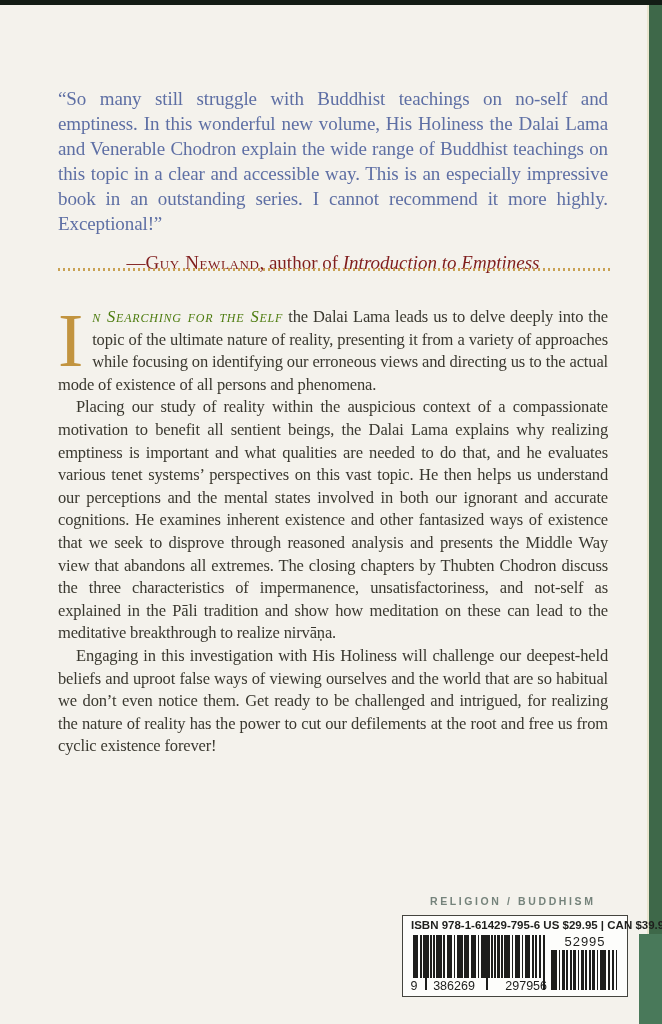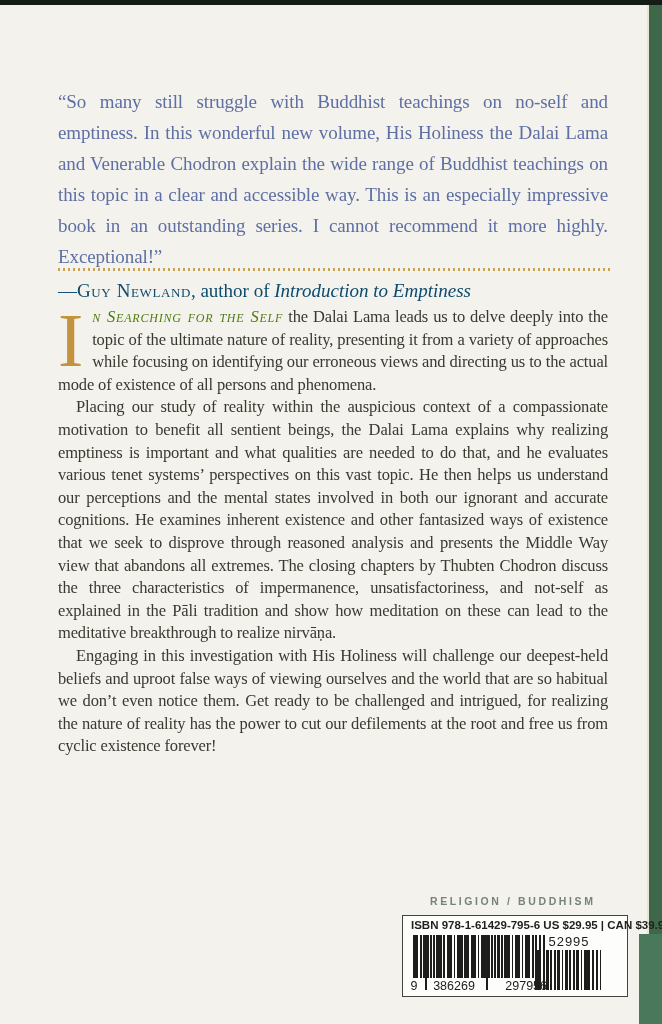--- a/index.html
+++ b/index.html
@@ -10,25 +10,25 @@
   }
   
   .top-edge{position:absolute;top:0;left:0;width:662px;height:5px;background:#131c15;}
   .spine-edge{position:absolute;top:5px;right:0;width:13px;height:1019px;background:#3e6849;}
   .spine-edge::before{content:"";position:absolute;left:-2px;top:0;width:2px;height:100%;background:#e9e5cf;}
   .spine-corner{position:absolute;right:0;bottom:0;width:23px;height:90px;background:#49795a;}
 
   
   .quote-wrap{position:absolute;left:58px;top:86px;width:550px;}
   .quote{
-    margin:0;color:#5e6fa4;font-size:19px;line-height:31px;
+    margin:0;color:#5e6fa4;font-size:19px;line-height:25px;
     text-align:justify;text-align-last:justify;letter-spacing:-0.1px;
   }
   .attribution{
-    margin-top:4px;color:#0c4a6e;font-size:19px;line-height:30px;
+    margin-top:12px;color:#7f1d1d;font-size:19px;line-height:30px;text-align:center;
   }
   .attribution .sc{font-variant:small-caps;letter-spacing:0.6px;}
   .attribution .work{font-style:italic;}
 
   
   .divider{
     position:absolute;left:58px;top:268px;width:552px;height:3px;
     background:repeating-linear-gradient(90deg,#c9a254 0 2px,transparent 2px 5px);
   }
 
@@ -72,21 +72,21 @@
   .guard{position:absolute;top:1px;width:2px;height:55px;background:#1d1d1b;}
   .g1{left:22px;} .g2{left:83px;} .g3{left:140px;}
   .digits{
     position:absolute;left:2px;top:45px;width:150px;
     font-family:"Liberation Sans","DejaVu Sans",sans-serif;
     font-size:12.5px;color:#1d1d1b;display:flex;
   }
   .digits .d0{width:18px;text-align:center;}
   .digits .d1{width:62px;text-align:center;}
   .digits .d2{width:62px;text-align:right;}
-  .addon{position:absolute;right:24px;top:0;width:68px;}
+  .addon{position:absolute;right:8px;top:0;width:68px;}
   .addon-num{
     font-family:"Liberation Sans","DejaVu Sans",sans-serif;
     font-size:13px;color:#1d1d1b;text-align:center;letter-spacing:1px;
   }
   .addon-bars{
     margin-top:1px;height:40px;
     background:
       repeating-linear-gradient(90deg,#1d1d1b 0 1.8px,transparent 1.8px 3.8px),
       repeating-linear-gradient(90deg,transparent 0 2.4px,#1d1d1b 2.4px 4.2px,transparent 4.2px 9.7px);
   }

